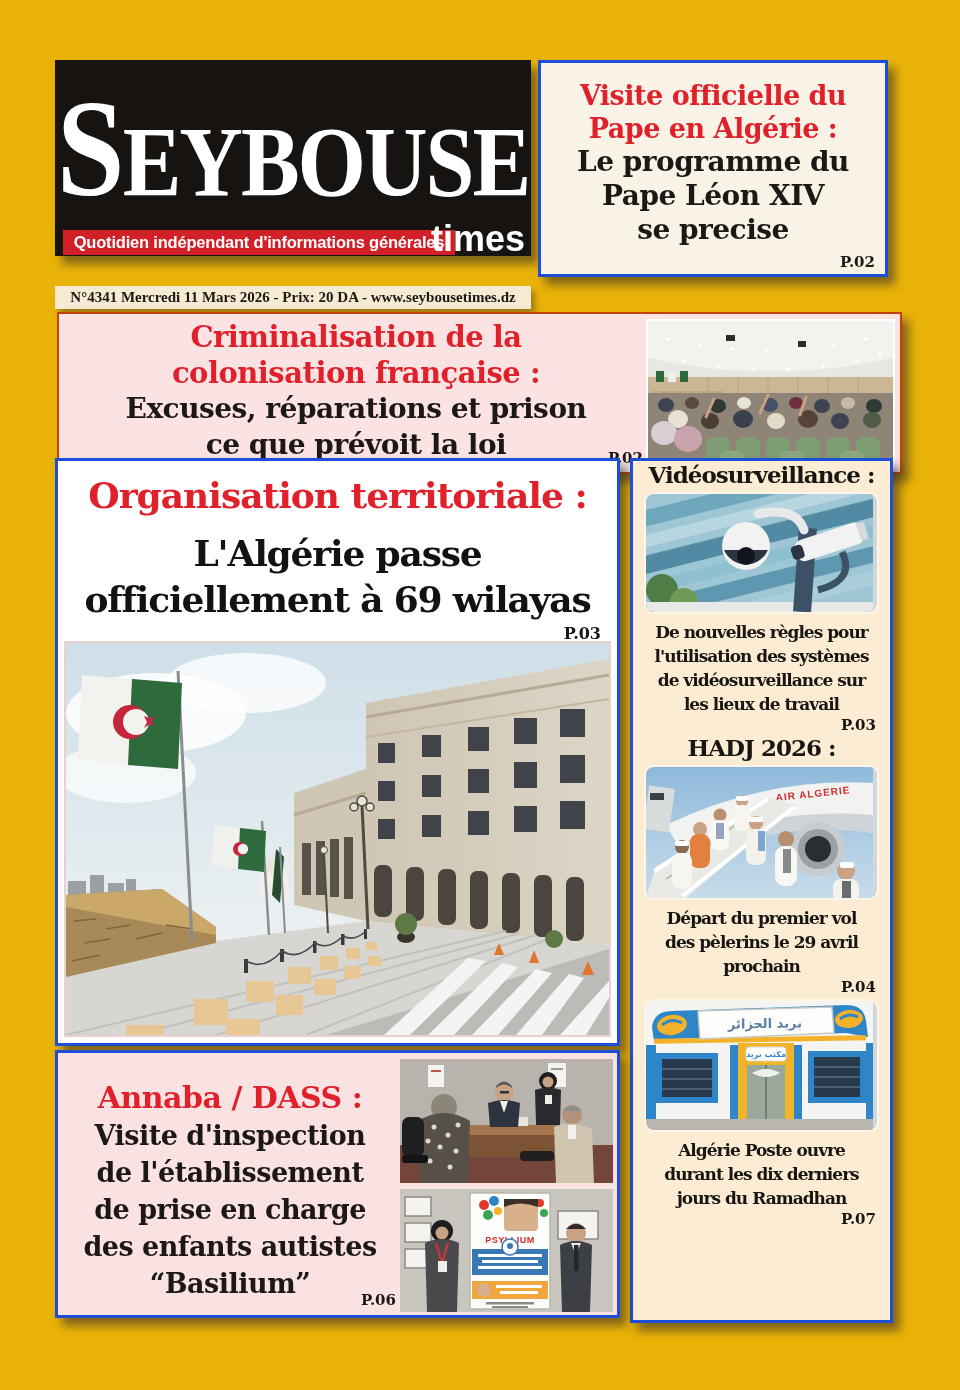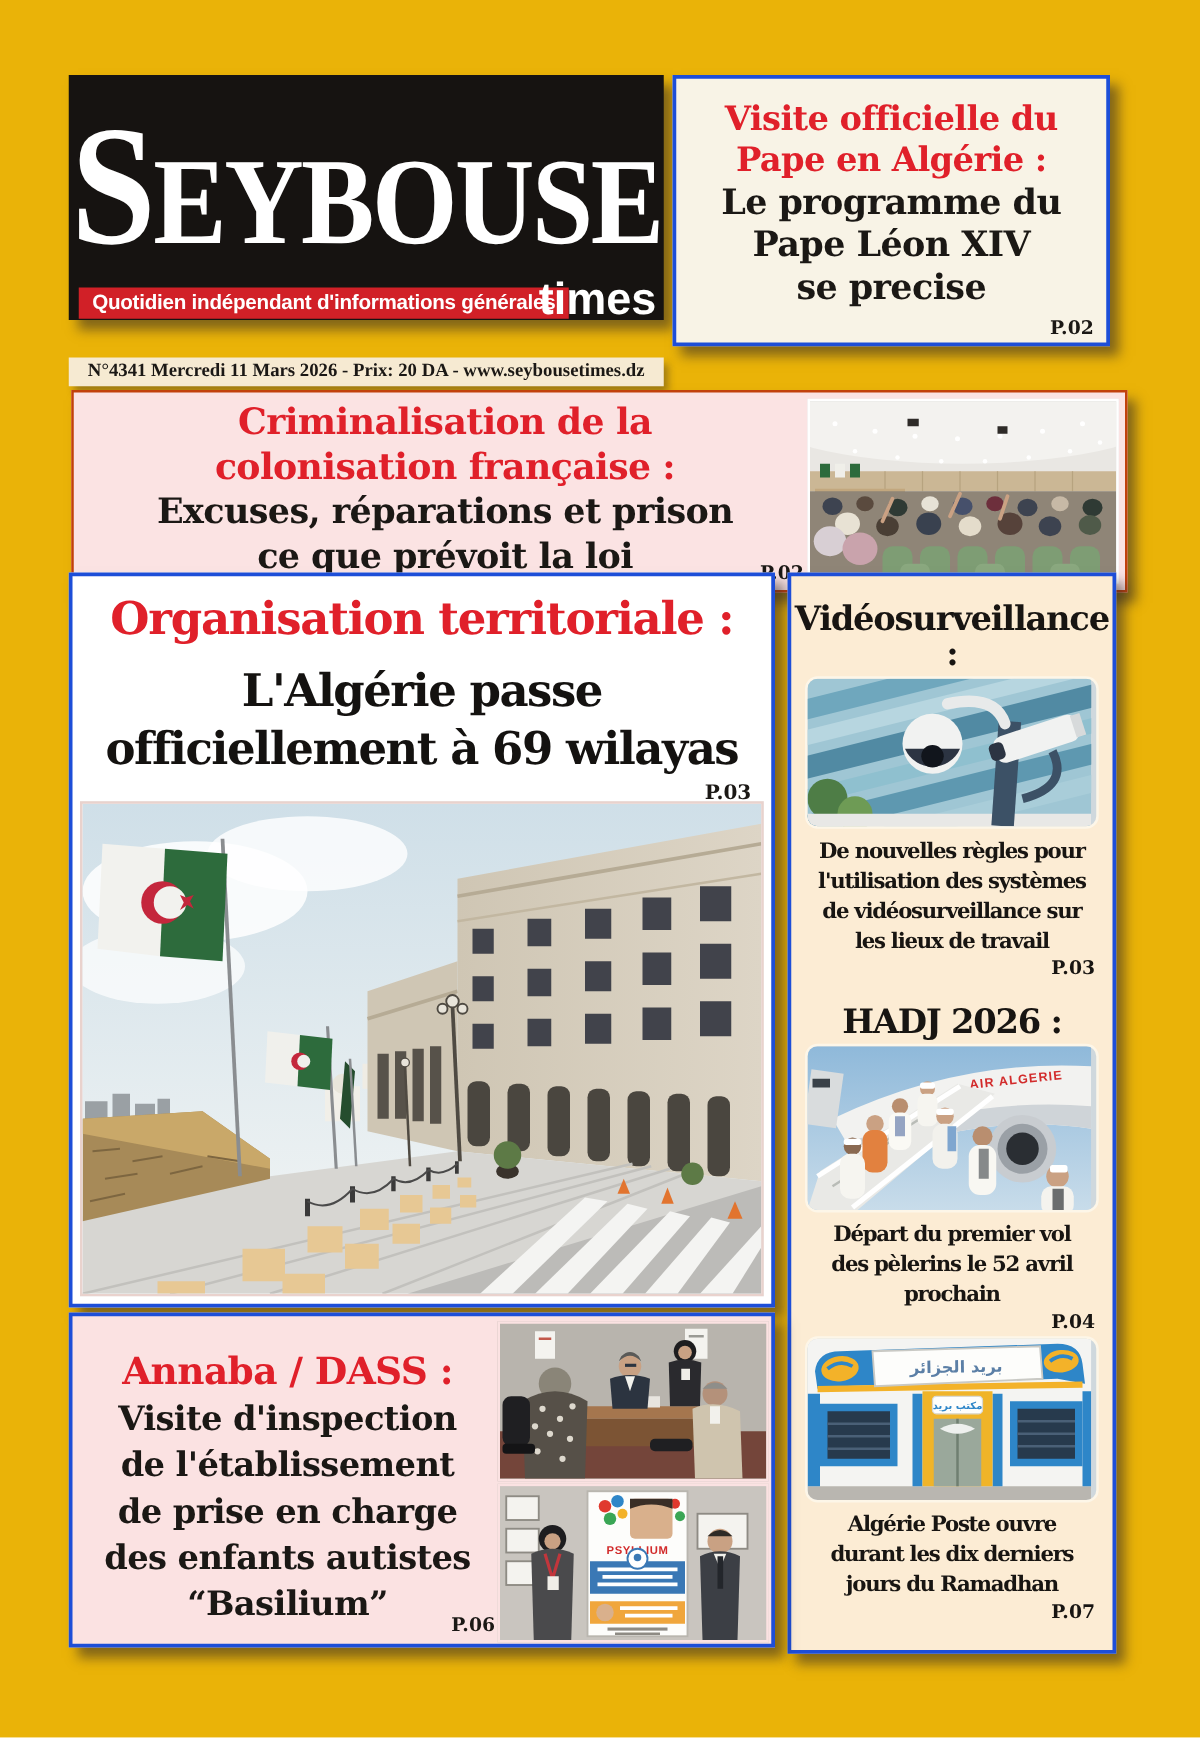--- a/index.html
+++ b/index.html
@@ -50,22 +50,22 @@
   .box-main .kick{margin-top:12px;color:#e0202a;font-family:"DejaVu Serif",serif;font-weight:bold;
                   font-size:36px;line-height:44px;letter-spacing:-1px;white-space:nowrap;}
   .box-main .hl{color:#141210;font-family:"DejaVu Serif",serif;font-weight:bold;font-size:36px;
                 line-height:46px;letter-spacing:-1.2px;white-space:nowrap;margin-top:13px;}
   .box-main .pref{display:block;text-align:right;margin:2px 16px 0 0;font-size:16px;}
   .main-photo{position:absolute;left:6px;top:180px;width:547px;height:396px;border:2px solid #e9d2cd;
               box-sizing:border-box;overflow:hidden;background:#eef2f4;}
 
   
   .rcol{position:absolute;left:630px;top:458px;width:263px;height:865px;background:#fcecd4;text-align:center;}
-  .rcol .rhead{font-family:"DejaVu Serif",serif;font-weight:bold;color:#181512;font-size:27px;
-               line-height:28px;letter-spacing:-1px;margin-top:21px;}
+  .rcol .rhead{font-family:"DejaVu Serif",serif;font-weight:bold;color:#181512;font-size:23px;
+               line-height:28px;letter-spacing:-1px;margin-top:0;}
   .rphoto{margin:3px auto 0 auto;width:231px;border-radius:10px;border:2px solid #fdf6e8;
           overflow:hidden;background:#cfd8dd;}
   .rblurb{margin:6px 7px 0 7px;font-family:"DejaVu Serif",serif;font-weight:bold;color:#181512;
           font-size:17px;line-height:24px;letter-spacing:-1px;}
   .rpref{display:block;text-align:right;margin:0 14px 0 0;font-family:"DejaVu Serif",serif;
          font-weight:bold;font-size:15px;color:#181512;}
 
   
   .box-bl{position:absolute;left:55px;top:1050px;width:565px;height:268px;background:#fbe2e2;}
   .bl-text{position:absolute;left:6px;top:10px;width:332px;height:248px;text-align:center;}
@@ -466,21 +466,21 @@
               <circle cx="0" cy="0" r="9" fill="#caa183"></circle>
               <rect x="-6" y="-9" width="14" height="6" rx="2" fill="#fff"></rect>
               <rect x="-13" y="8" width="26" height="23" rx="8" fill="#f4f3ee"></rect>
               <rect x="-4" y="10" width="9" height="18" fill="#2f3338" opacity=".7"></rect>
             </g>
         </g>
       </svg>
     </div>
     <div class="rblurb">
       <div>Départ du premier vol</div>
-      <div>des pèlerins le 52 avril</div>
+      <div>des pèlerins le 29 avril</div>
       <div>prochain</div>
     </div>
     <span class="rpref">P.04</span>
 
     <div class="rphoto">
       <svg viewBox="0 0 227 129" width="227" height="129">
         <rect width="227" height="129" fill="#f4f4f2"></rect>
         <rect x="0" y="118" width="227" height="11" fill="#b9b6b0"></rect>
 
         <path d="M6,26 Q8,10 26,10 L200,4 Q218,4 220,20 L222,36 L200,32 L26,38 L8,40 Z" fill="#2e86c8"></path>

